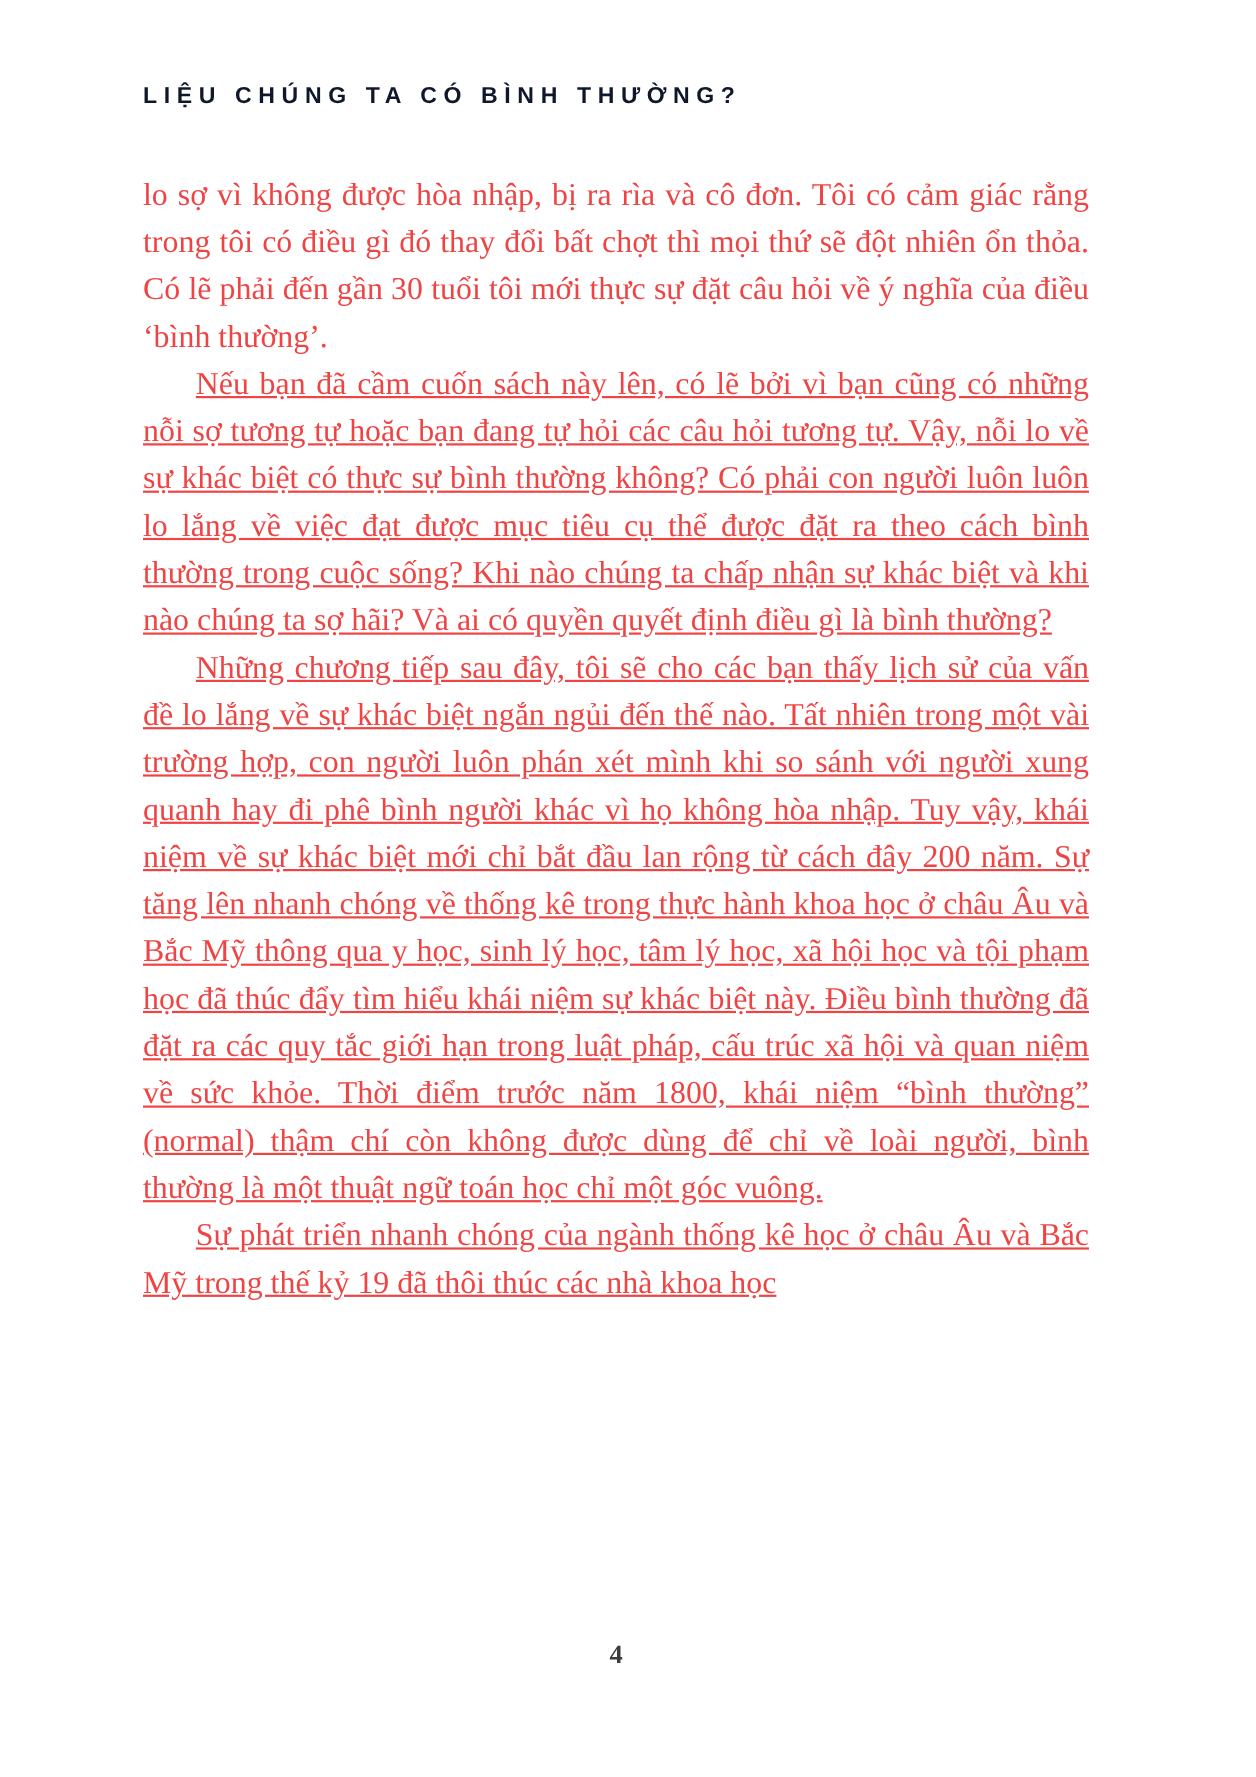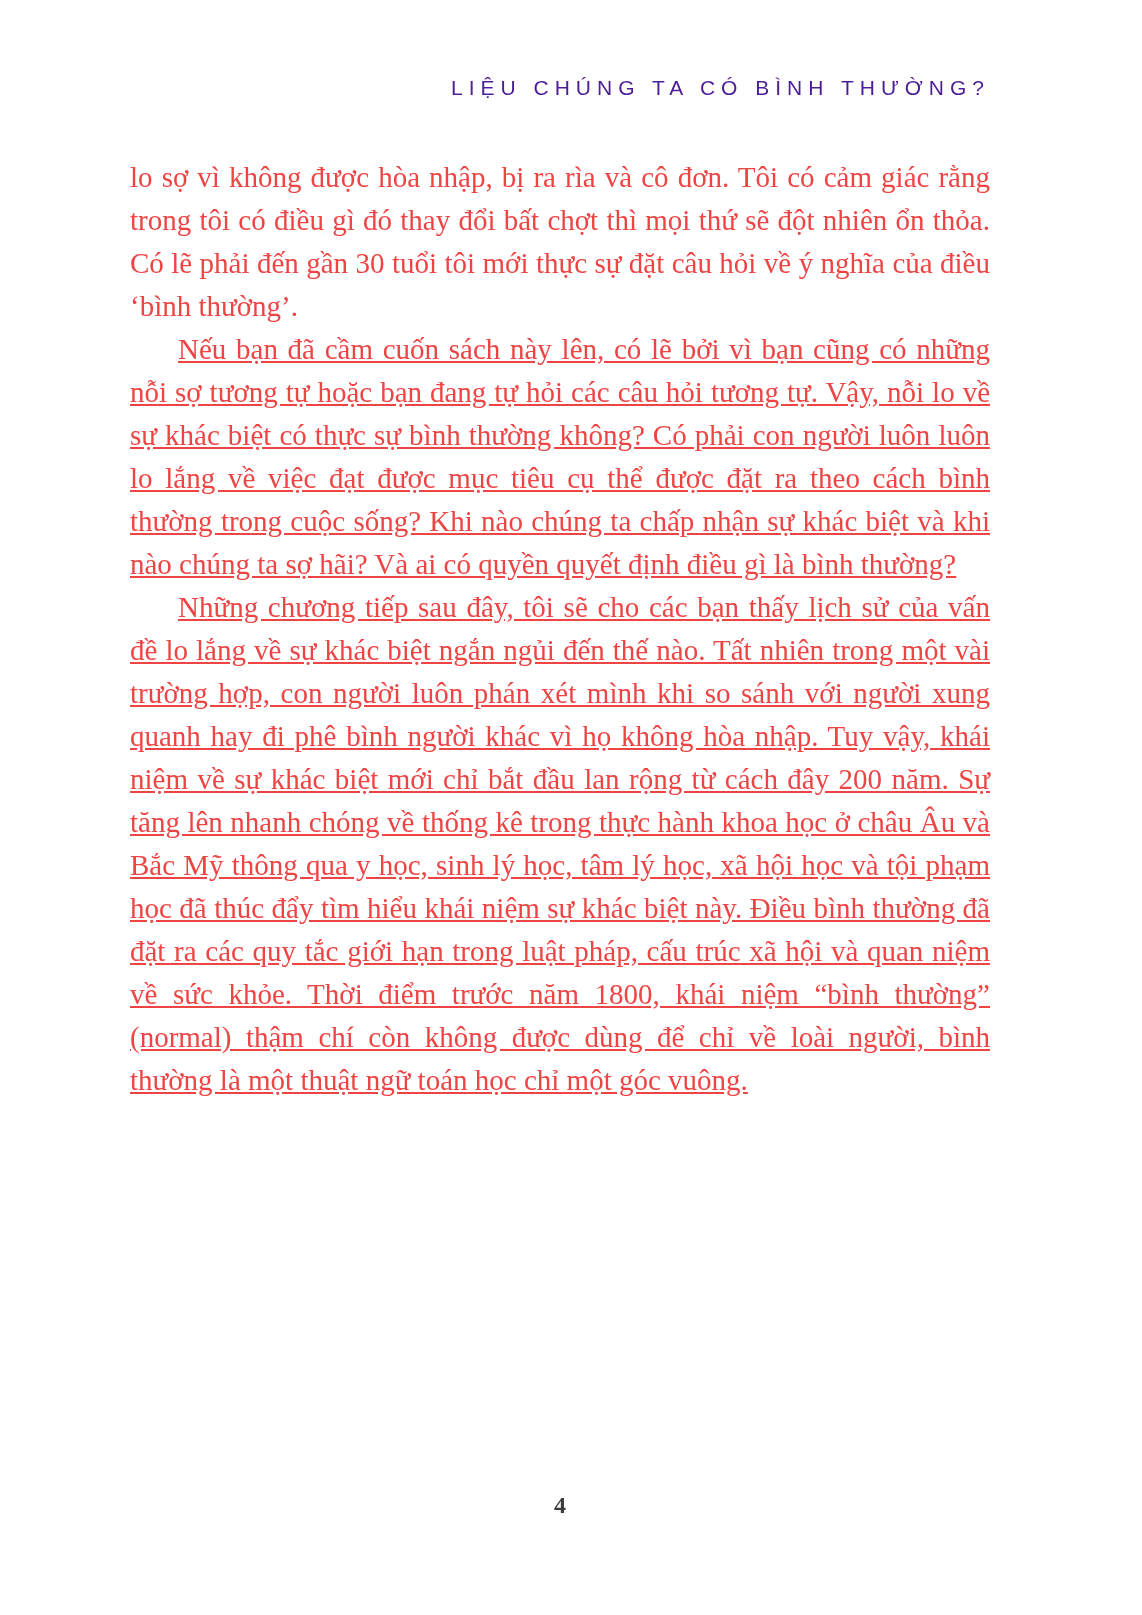--- a/index.html
+++ b/index.html
@@ -11,25 +11,25 @@
     position: relative;
     width: 1142px;
     height: 1615px;
     background: #ffffff;
     box-sizing: border-box;
     padding: 76px 152px 0 130px;
     overflow: hidden;
   }
   .running-header {
     font-family: "Liberation Sans", sans-serif;
-    font-weight: 400;
+    font-weight: 700;
     font-size: 21px;
     letter-spacing: 6px;
-    color: #4c1d95;
-    text-align: right;
+    color: #0f172a;
+    text-align: left;
     margin: 0 0 56px 0;
   }
   .body-text {
     font-family: "Liberation Serif", serif;
     font-size: 29px;
     line-height: 43px;
     color: #ef4444;
   }
   .body-text p {
     margin: 0;
@@ -55,17 +55,18 @@
 <body>
 
 <div class="page">
 
   <div class="running-header">LIỆU CHÚNG TA CÓ BÌNH THƯỜNG?</div>
 
   <div class="body-text">
     <p>lo sợ vì không được hòa nhập, bị ra rìa và cô đơn. Tôi có cảm giác rằng trong tôi có điều gì đó thay đổi bất chợt thì mọi thứ sẽ đột nhiên ổn thỏa. Có lẽ phải đến gần 30 tuổi tôi mới thực sự đặt câu hỏi về ý nghĩa của điều ‘bình thường’.</p>
     <p class="indent">Nếu bạn đã cầm cuốn sách này lên, có lẽ bởi vì bạn cũng có những nỗi sợ tương tự hoặc bạn đang tự hỏi các câu hỏi tương tự. Vậy, nỗi lo về sự khác biệt có thực sự bình thường không? Có phải con người luôn luôn lo lắng về việc đạt được mục tiêu cụ thể được đặt ra theo cách bình thường trong cuộc sống? Khi nào chúng ta chấp nhận sự khác biệt và khi nào chúng ta sợ hãi? Và ai có quyền quyết định điều gì là bình thường?</p>
     <p class="indent">Những chương tiếp sau đây, tôi sẽ cho các bạn thấy lịch sử của vấn đề lo lắng về sự khác biệt ngắn ngủi đến thế nào. Tất nhiên trong một vài trường hợp, con người luôn phán xét mình khi so sánh với người xung quanh hay đi phê bình người khác vì họ không hòa nhập. Tuy vậy, khái niệm về sự khác biệt mới chỉ bắt đầu lan rộng từ cách đây 200 năm. Sự tăng lên nhanh chóng về thống kê trong thực hành khoa học ở châu Âu và Bắc Mỹ thông qua y học, sinh lý học, tâm lý học, xã hội học và tội phạm học đã thúc đẩy tìm hiểu khái niệm sự khác biệt này. Điều bình thường đã đặt ra các quy tắc giới hạn trong luật pháp, cấu trúc xã hội và quan niệm về sức khỏe. Thời điểm trước năm 1800, khái niệm “bình thường” (normal) thậm chí còn không được dùng để chỉ về loài người, bình thường là một thuật ngữ toán học chỉ một góc vuông.</p>
+    <p class="indent">Sự phát triển nhanh chóng của ngành thống kê học ở châu Âu và Bắc Mỹ trong thế kỷ 19 đã thôi thúc các nhà khoa học</p>
   </div>
 
   <div class="page-number">4</div>
 
 </div>
 
 </body></html>

